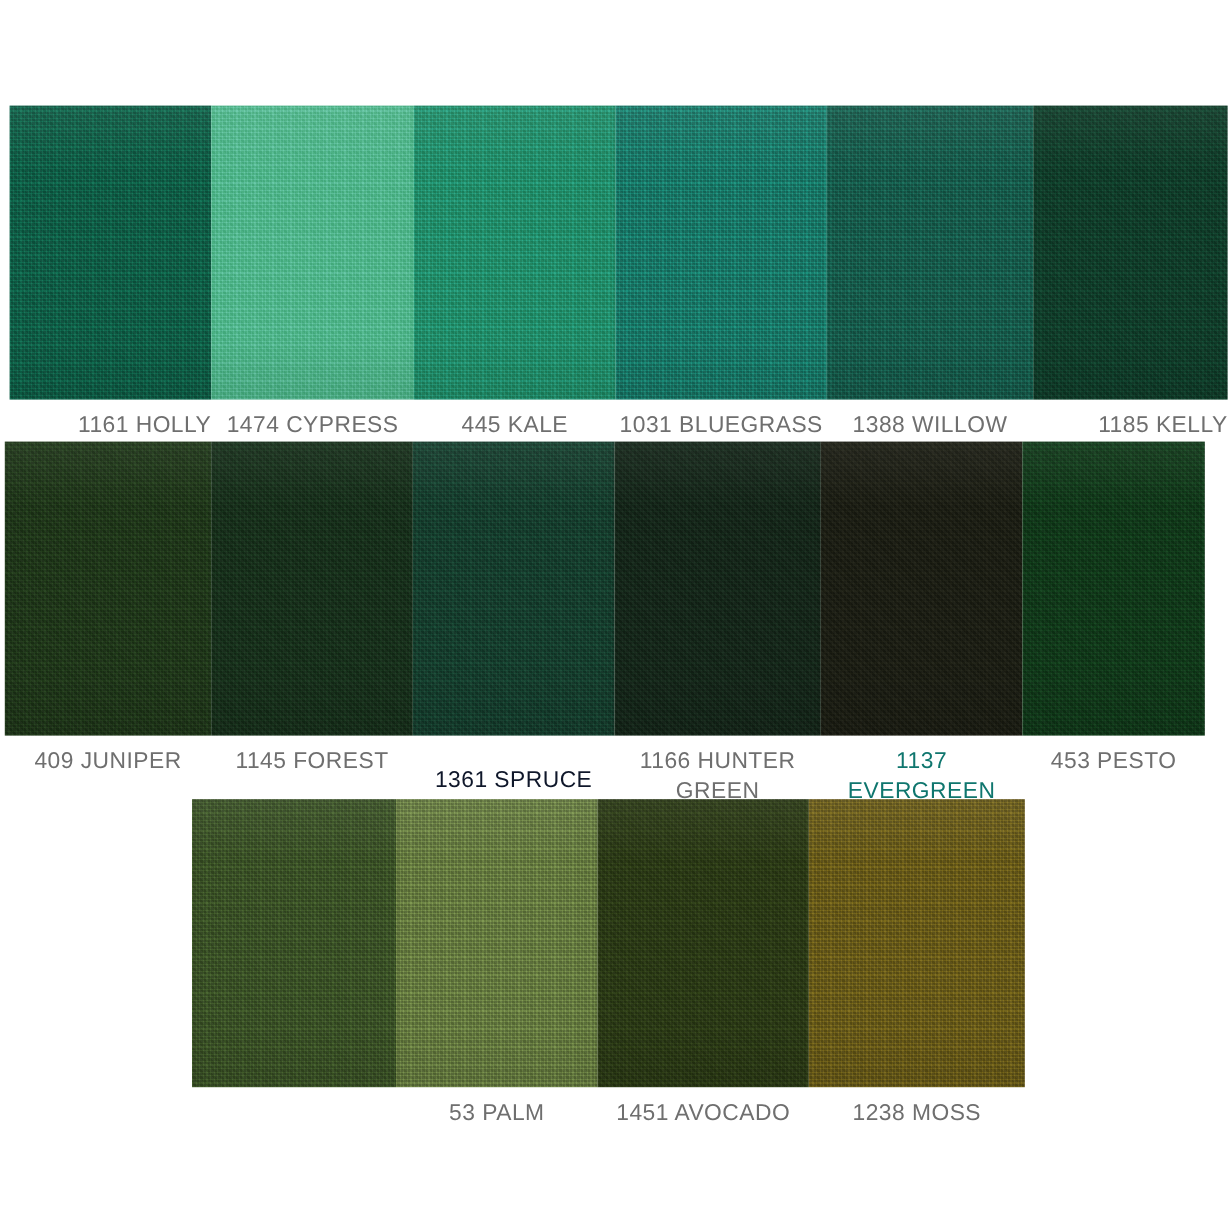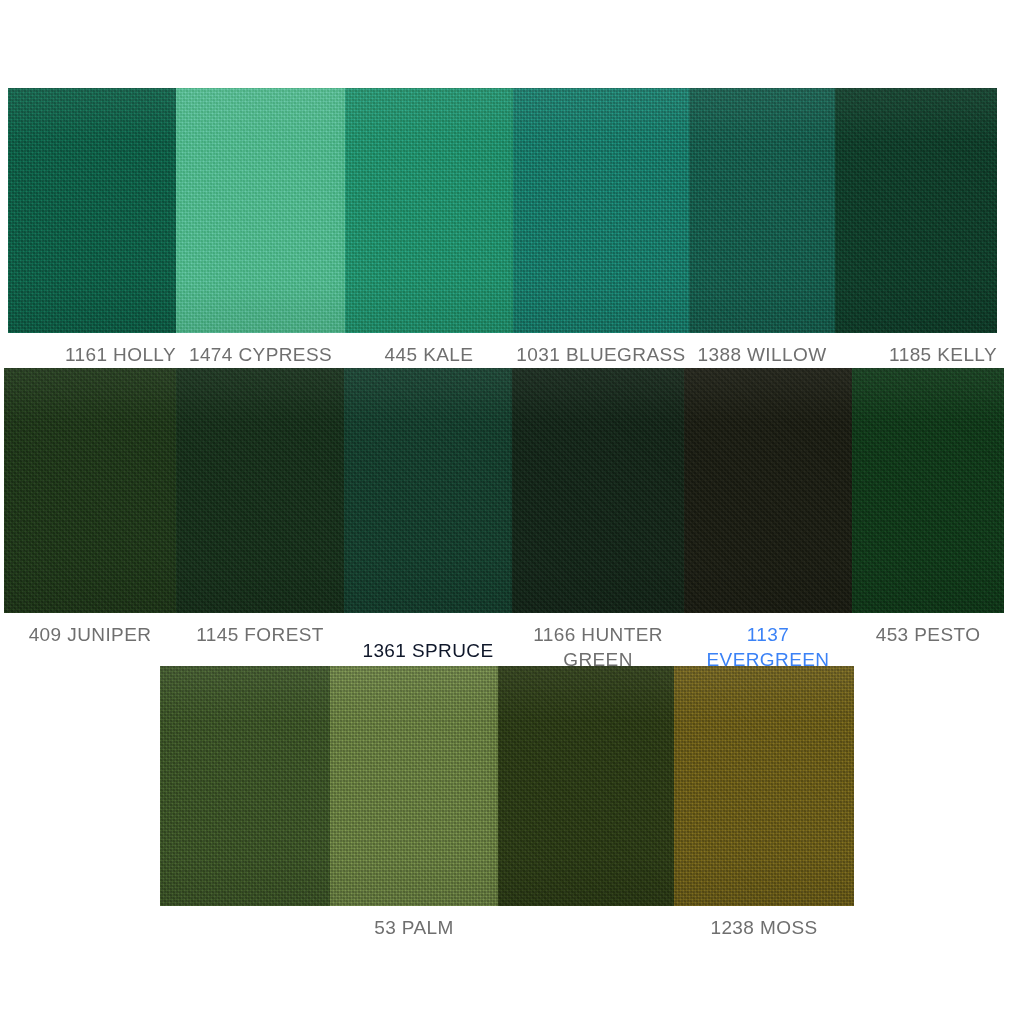--- a/index.html
+++ b/index.html
@@ -135,21 +135,21 @@
       <div class="swatch-label" style="color: rgb(111, 111, 111);">445 KALE</div>
     </div>
     <div class="swatch-cell" style="width: 176px;">
       <div class="swatch-chip" style="height: 245px; background-color: rgb(23, 128, 110);">
         <div class="weave"></div>
         <div class="weave2"></div>
         <div class="shade"></div>
       </div>
       <div class="swatch-label" style="color: rgb(111, 111, 111);">1031 BLUEGRASS</div>
     </div>
-    <div class="swatch-cell" style="width: 146px; justify-content: space-between;">
+    <div class="swatch-cell" style="width: 172px; justify-content: space-between;">
       <div class="swatch-chip" style="height: 245px; background-color: rgb(21, 96, 79);">
         <div class="weave"></div>
         <div class="weave2"></div>
         <div class="shade"></div>
       </div>
       <div class="swatch-label" style="color: rgb(111, 111, 111);">1388 WILLOW</div>
     </div>
     <div class="swatch-cell" style="width: 162px;">
       <div class="swatch-chip" style="height: 245px; background-color: rgb(14, 63, 42);">
         <div class="weave"></div>
@@ -193,21 +193,21 @@
       </div>
       <div class="swatch-label" style="color: rgb(111, 111, 111);">1166 HUNTER
 GREEN</div>
     </div>
     <div class="swatch-cell" style="width: 168px;">
       <div class="swatch-chip" style="height: 245px; background-color: rgb(27, 29, 18);">
         <div class="weave"></div>
         <div class="weave2"></div>
         <div class="shade"></div>
       </div>
-      <div class="swatch-label" style="color: #3b82f6;">1137 EVERGREEN</div>
+      <div class="swatch-label" style="color: #0f766e;">1137 EVERGREEN</div>
     </div>
     <div class="swatch-cell" style="width: 152px;">
       <div class="swatch-chip" style="height: 245px; background-color: rgb(15, 58, 24);">
         <div class="weave"></div>
         <div class="weave2"></div>
         <div class="shade"></div>
       </div>
       <div class="swatch-label" style="color: rgb(111, 111, 111);">453 PESTO</div>
     </div>
   </div>
@@ -227,20 +227,21 @@
         <div class="shade"></div>
       </div>
       <div class="swatch-label" style="color: rgb(111, 111, 111);">53 PALM</div>
     </div>
     <div class="swatch-cell" style="width: 176px;">
       <div class="swatch-chip" style="height: 240px; background-color: rgb(43, 59, 20);">
         <div class="weave"></div>
         <div class="weave2"></div>
         <div class="shade"></div>
       </div>
+      <div class="swatch-label" style="color: rgb(111, 111, 111);">1451 AVOCADO</div>
     </div>
     <div class="swatch-cell" style="width: 180px;">
       <div class="swatch-chip" style="height: 240px; background-color: rgb(110, 95, 23);">
         <div class="weave"></div>
         <div class="weave2"></div>
         <div class="shade"></div>
       </div>
       <div class="swatch-label" style="color: rgb(111, 111, 111);">1238 MOSS</div>
     </div>
   </div>

